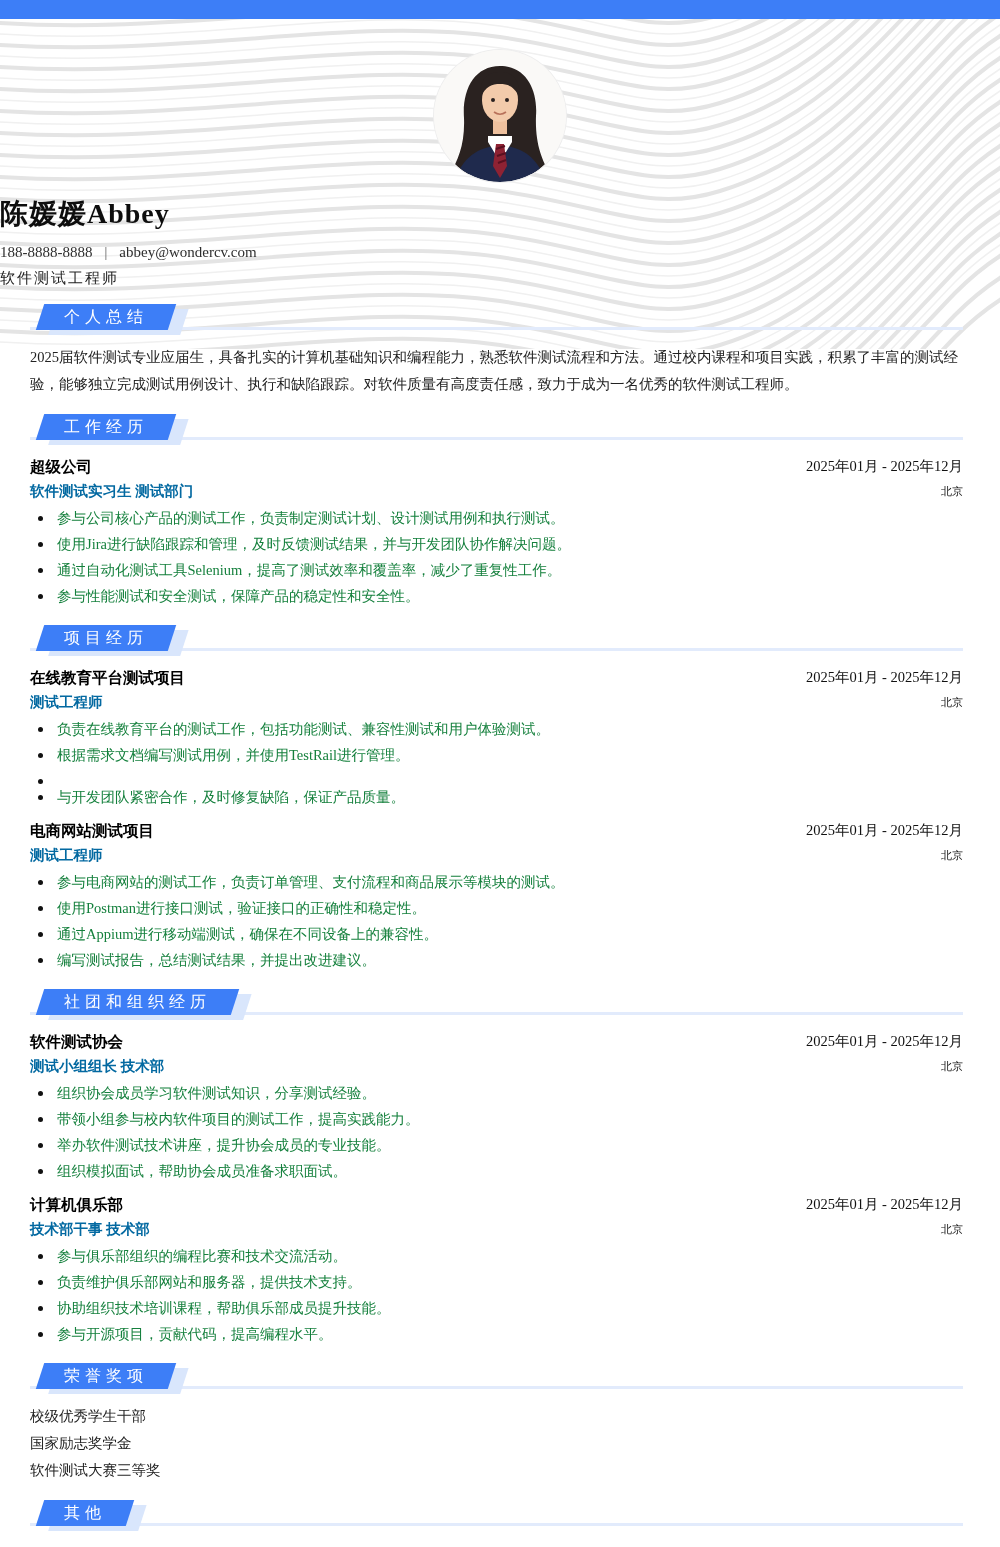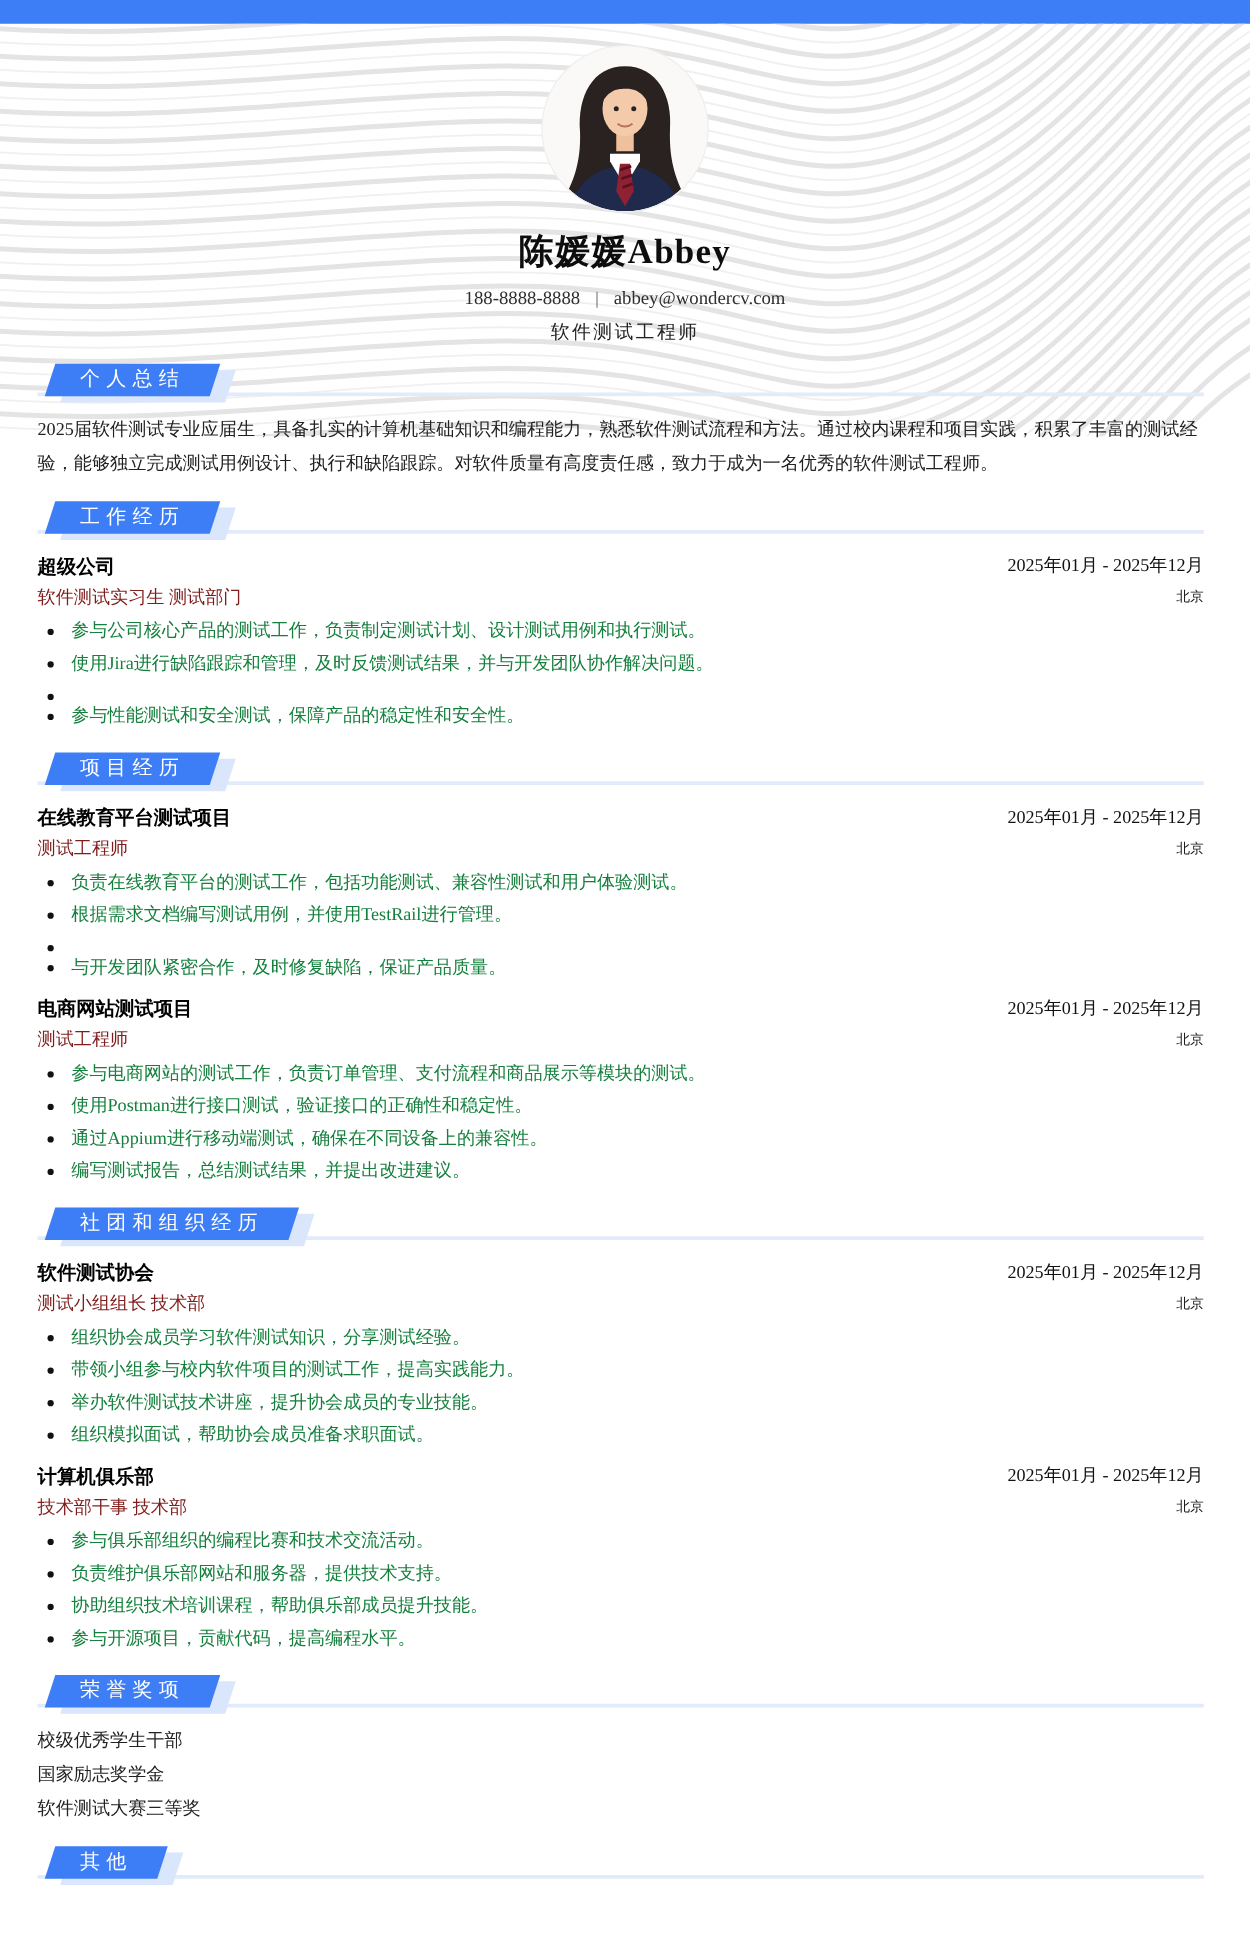--- a/index.html
+++ b/index.html
@@ -4,21 +4,21 @@
 <style>
   * { box-sizing: border-box; }
   html,body { margin:0; padding:0; }
   body {
     width:1000px; height:1547px; background:#ffffff; position:relative; overflow:hidden;
     font-family:"Liberation Serif","DejaVu Serif",serif; color:#222222;
   }
   .top-bar { height:19px; background:#3d7ef7; width:100%; }
   .waves { position:absolute; top:19px; left:0; width:1000px; height:330px; pointer-events:none; }
 
-  .hero { position:relative; text-align:center; padding-top:18px; }
+  .hero { position:relative; text-align:left; padding-top:31px; }
   .avatar { width:132px; height:132px; margin:0 auto; border-radius:50%; overflow:hidden; background:#faf9f7; box-shadow:0 0 0 1px #eeeeee; }
   .avatar svg { display:block; }
   .name { font-size:28px; font-weight:700; color:#0d0d0d; margin-top:13px; letter-spacing:1px; }
   .contact { margin-top:11px; font-size:15px; color:#2e2e2e; }
   .contact .sep { margin:0 12px; color:#555555; font-size:14px; }
   .job-title { margin-top:8px; font-size:15px; color:#222222; letter-spacing:2px; }
 
   .content { position:relative; padding:0 37px 0 30px; }
 
   .sec-head { position:relative; height:26px; margin-top:16px; margin-bottom:14px; }
@@ -27,21 +27,21 @@
   .sec-tag-shadow { position:absolute; top:0; left:0; right:0; bottom:0; background:#d9e6fc; transform:skewX(-18deg) translate(14px,5px); }
   .sec-tag-main { position:relative; height:26px; line-height:26px; padding:0 24px; background:#3d7ef7; transform:skewX(-18deg); }
   .sec-tag-text { display:block; transform:skewX(18deg); color:#ffffff; font-size:16px; letter-spacing:5px; white-space:nowrap; }
 
   .summary-text { font-size:14.5px; line-height:27px; color:#222222; }
 
   .entry { margin-bottom:8px; }
   .entry-row { display:flex; justify-content:space-between; align-items:center; }
   .entry-title { font-weight:700; font-size:15.5px; color:#000000; line-height:25px; }
   .entry-date { font-size:14.5px; color:#111111; line-height:25px; }
-  .entry-subtitle { font-size:14.5px; color:#7f1d1d; line-height:25px; }
+  .entry-subtitle { font-size:14.5px; color:#0369a1; line-height:25px;font-weight:bold; }
   .entry-loc { font-size:11px; color:#111111; line-height:25px; }
 
   ul.bullets { list-style:none; margin:1px 0 0 0; padding:0; }
   ul.bullets li { display:flex; align-items:flex-start; line-height:26px; font-size:14.5px; color:#15803d; }
   .dot { flex:none; width:5px; height:5px; border-radius:50%; background:#111111; margin:11px 14px 0 8px; }
 
   .honor-line { font-size:14.5px; line-height:27px; color:#222222; }
 </style>
 </head>
 <body>
@@ -169,20 +169,21 @@
       <li>
           <span class="dot"></span>
           <span>参与公司核心产品的测试工作，负责制定测试计划、设计测试用例和执行测试。</span>
         </li>
       <li>
           <span class="dot"></span>
           <span>使用Jira进行缺陷跟踪和管理，及时反馈测试结果，并与开发团队协作解决问题。</span>
         </li>
       <li>
           <span class="dot"></span>
+          <span>通过自动化测试工具Selenium，提高了测试效率和覆盖率，减少了重复性工作。</span>
         </li>
       <li>
           <span class="dot"></span>
           <span>参与性能测试和安全测试，保障产品的稳定性和安全性。</span>
         </li>
     </ul>
   </div>
 
   <div class="sec-head">
     <div class="sec-underline"></div>

